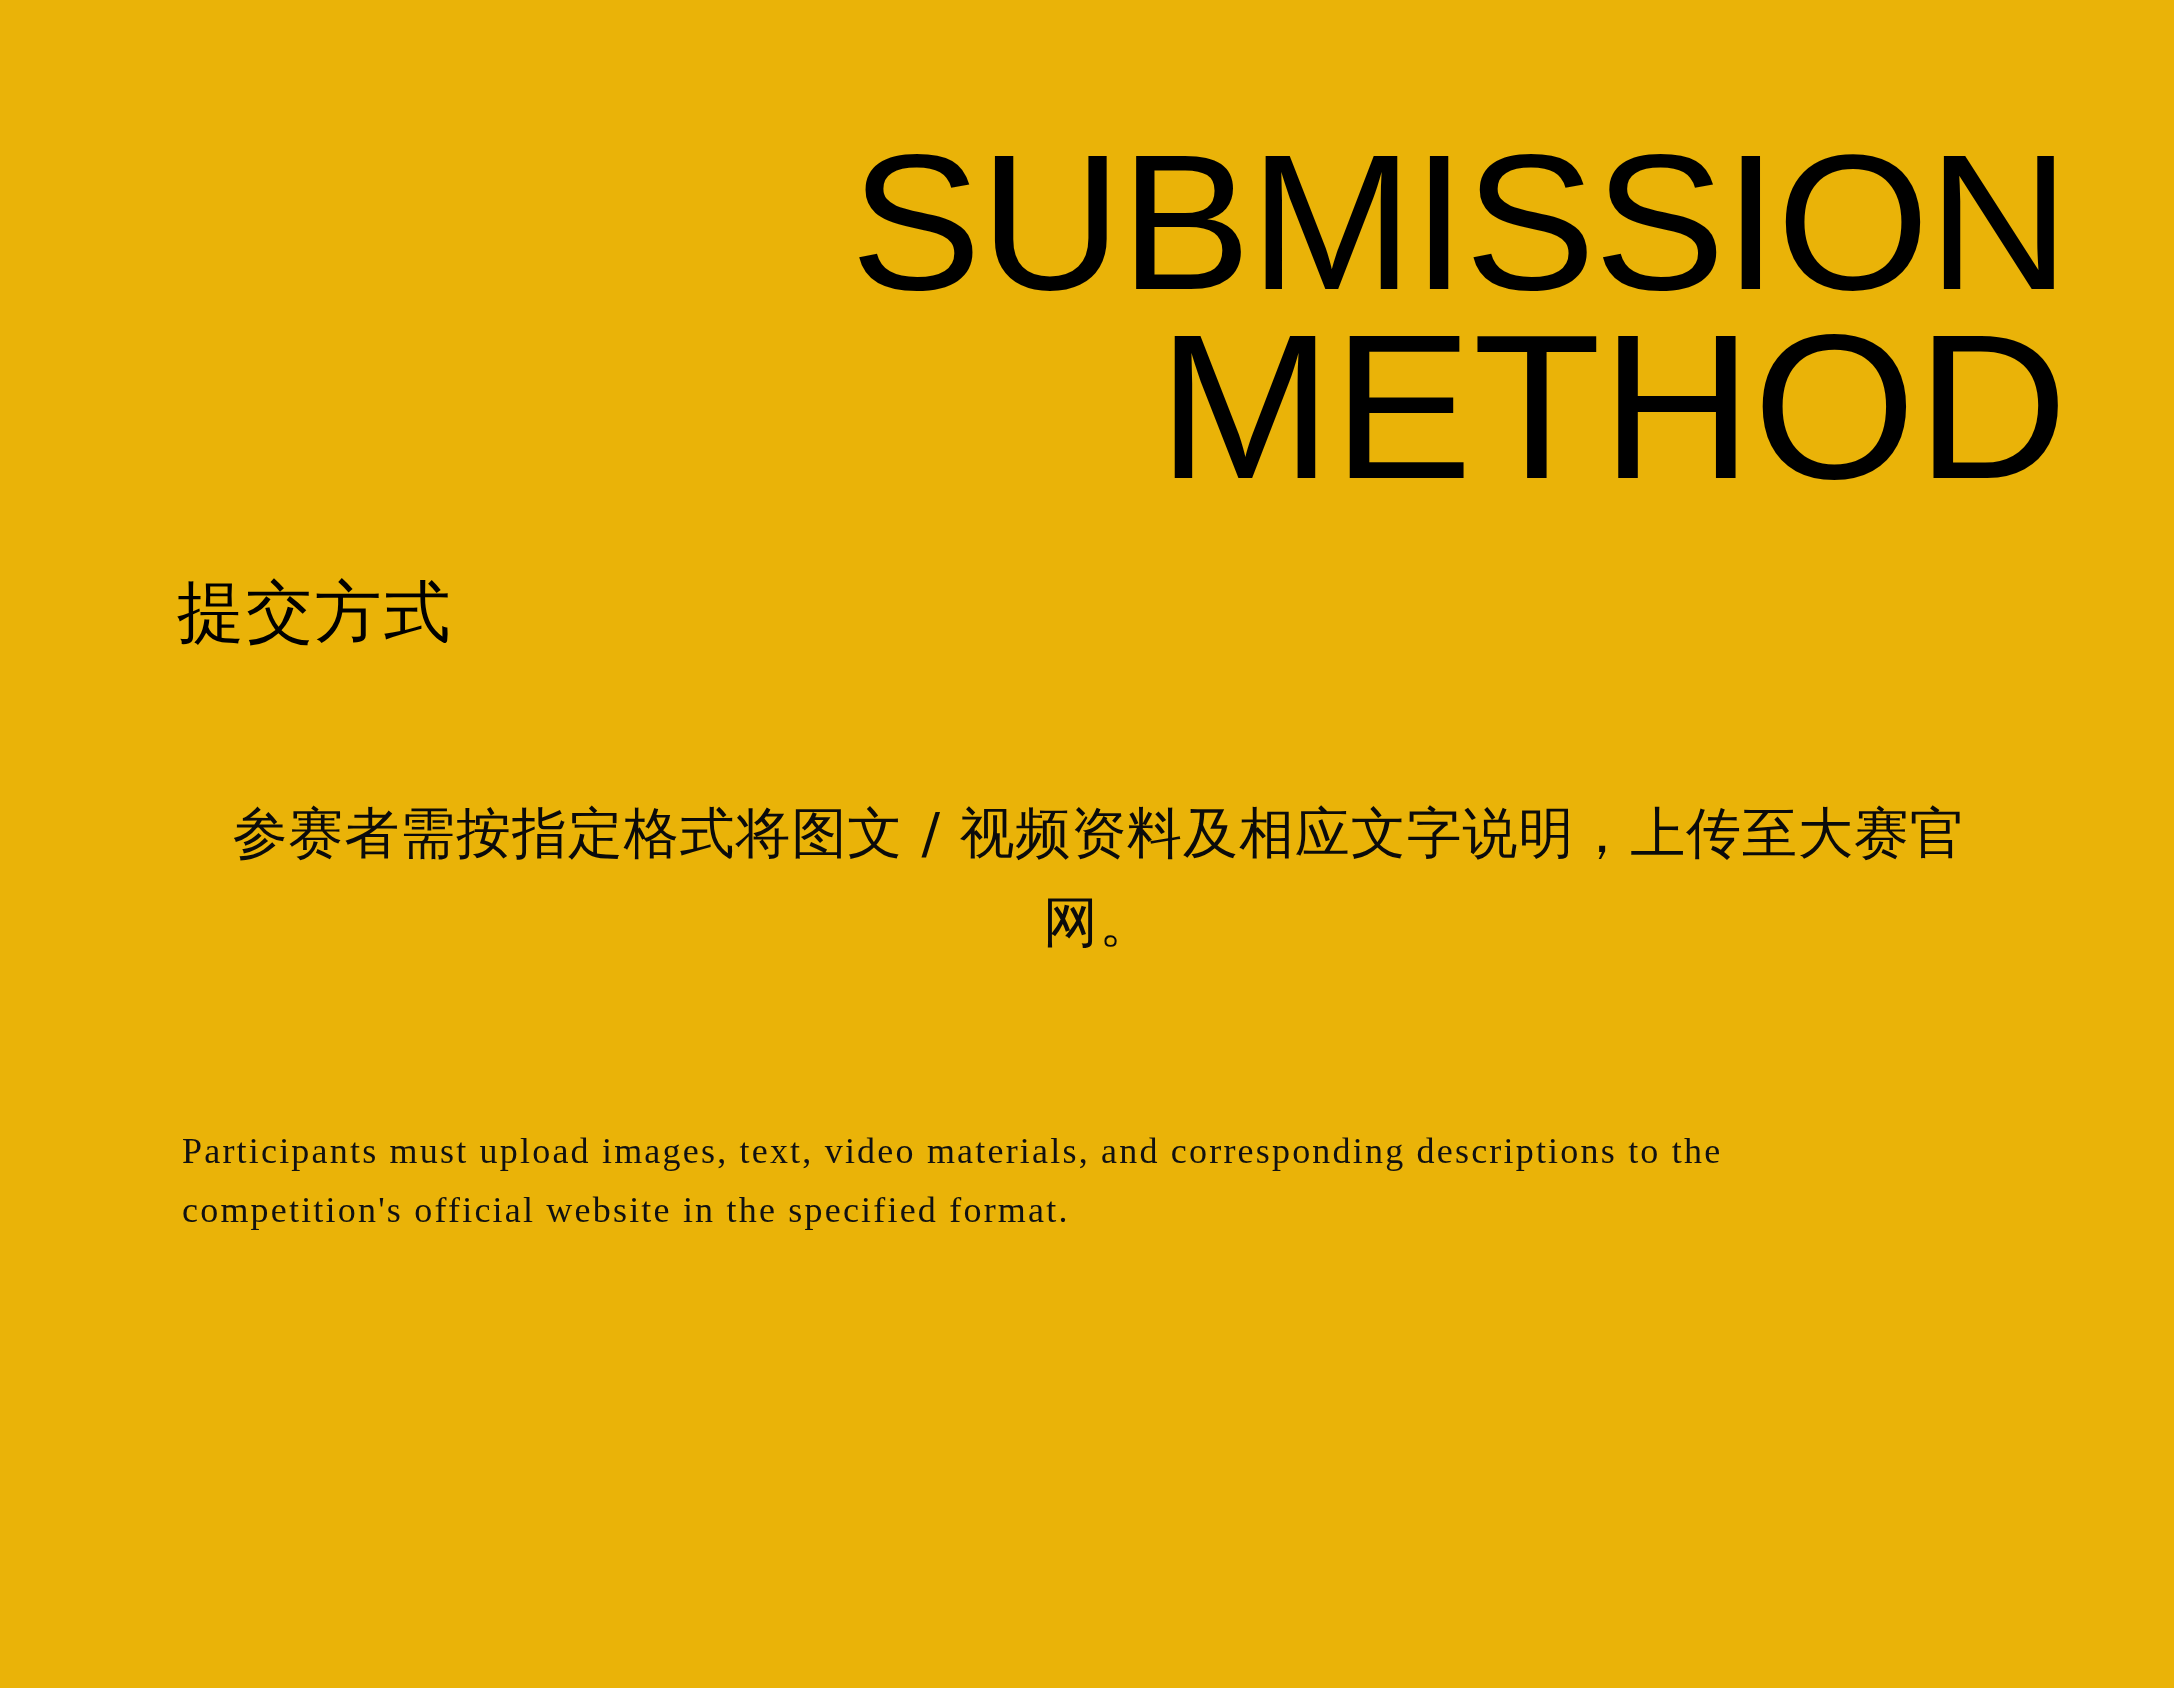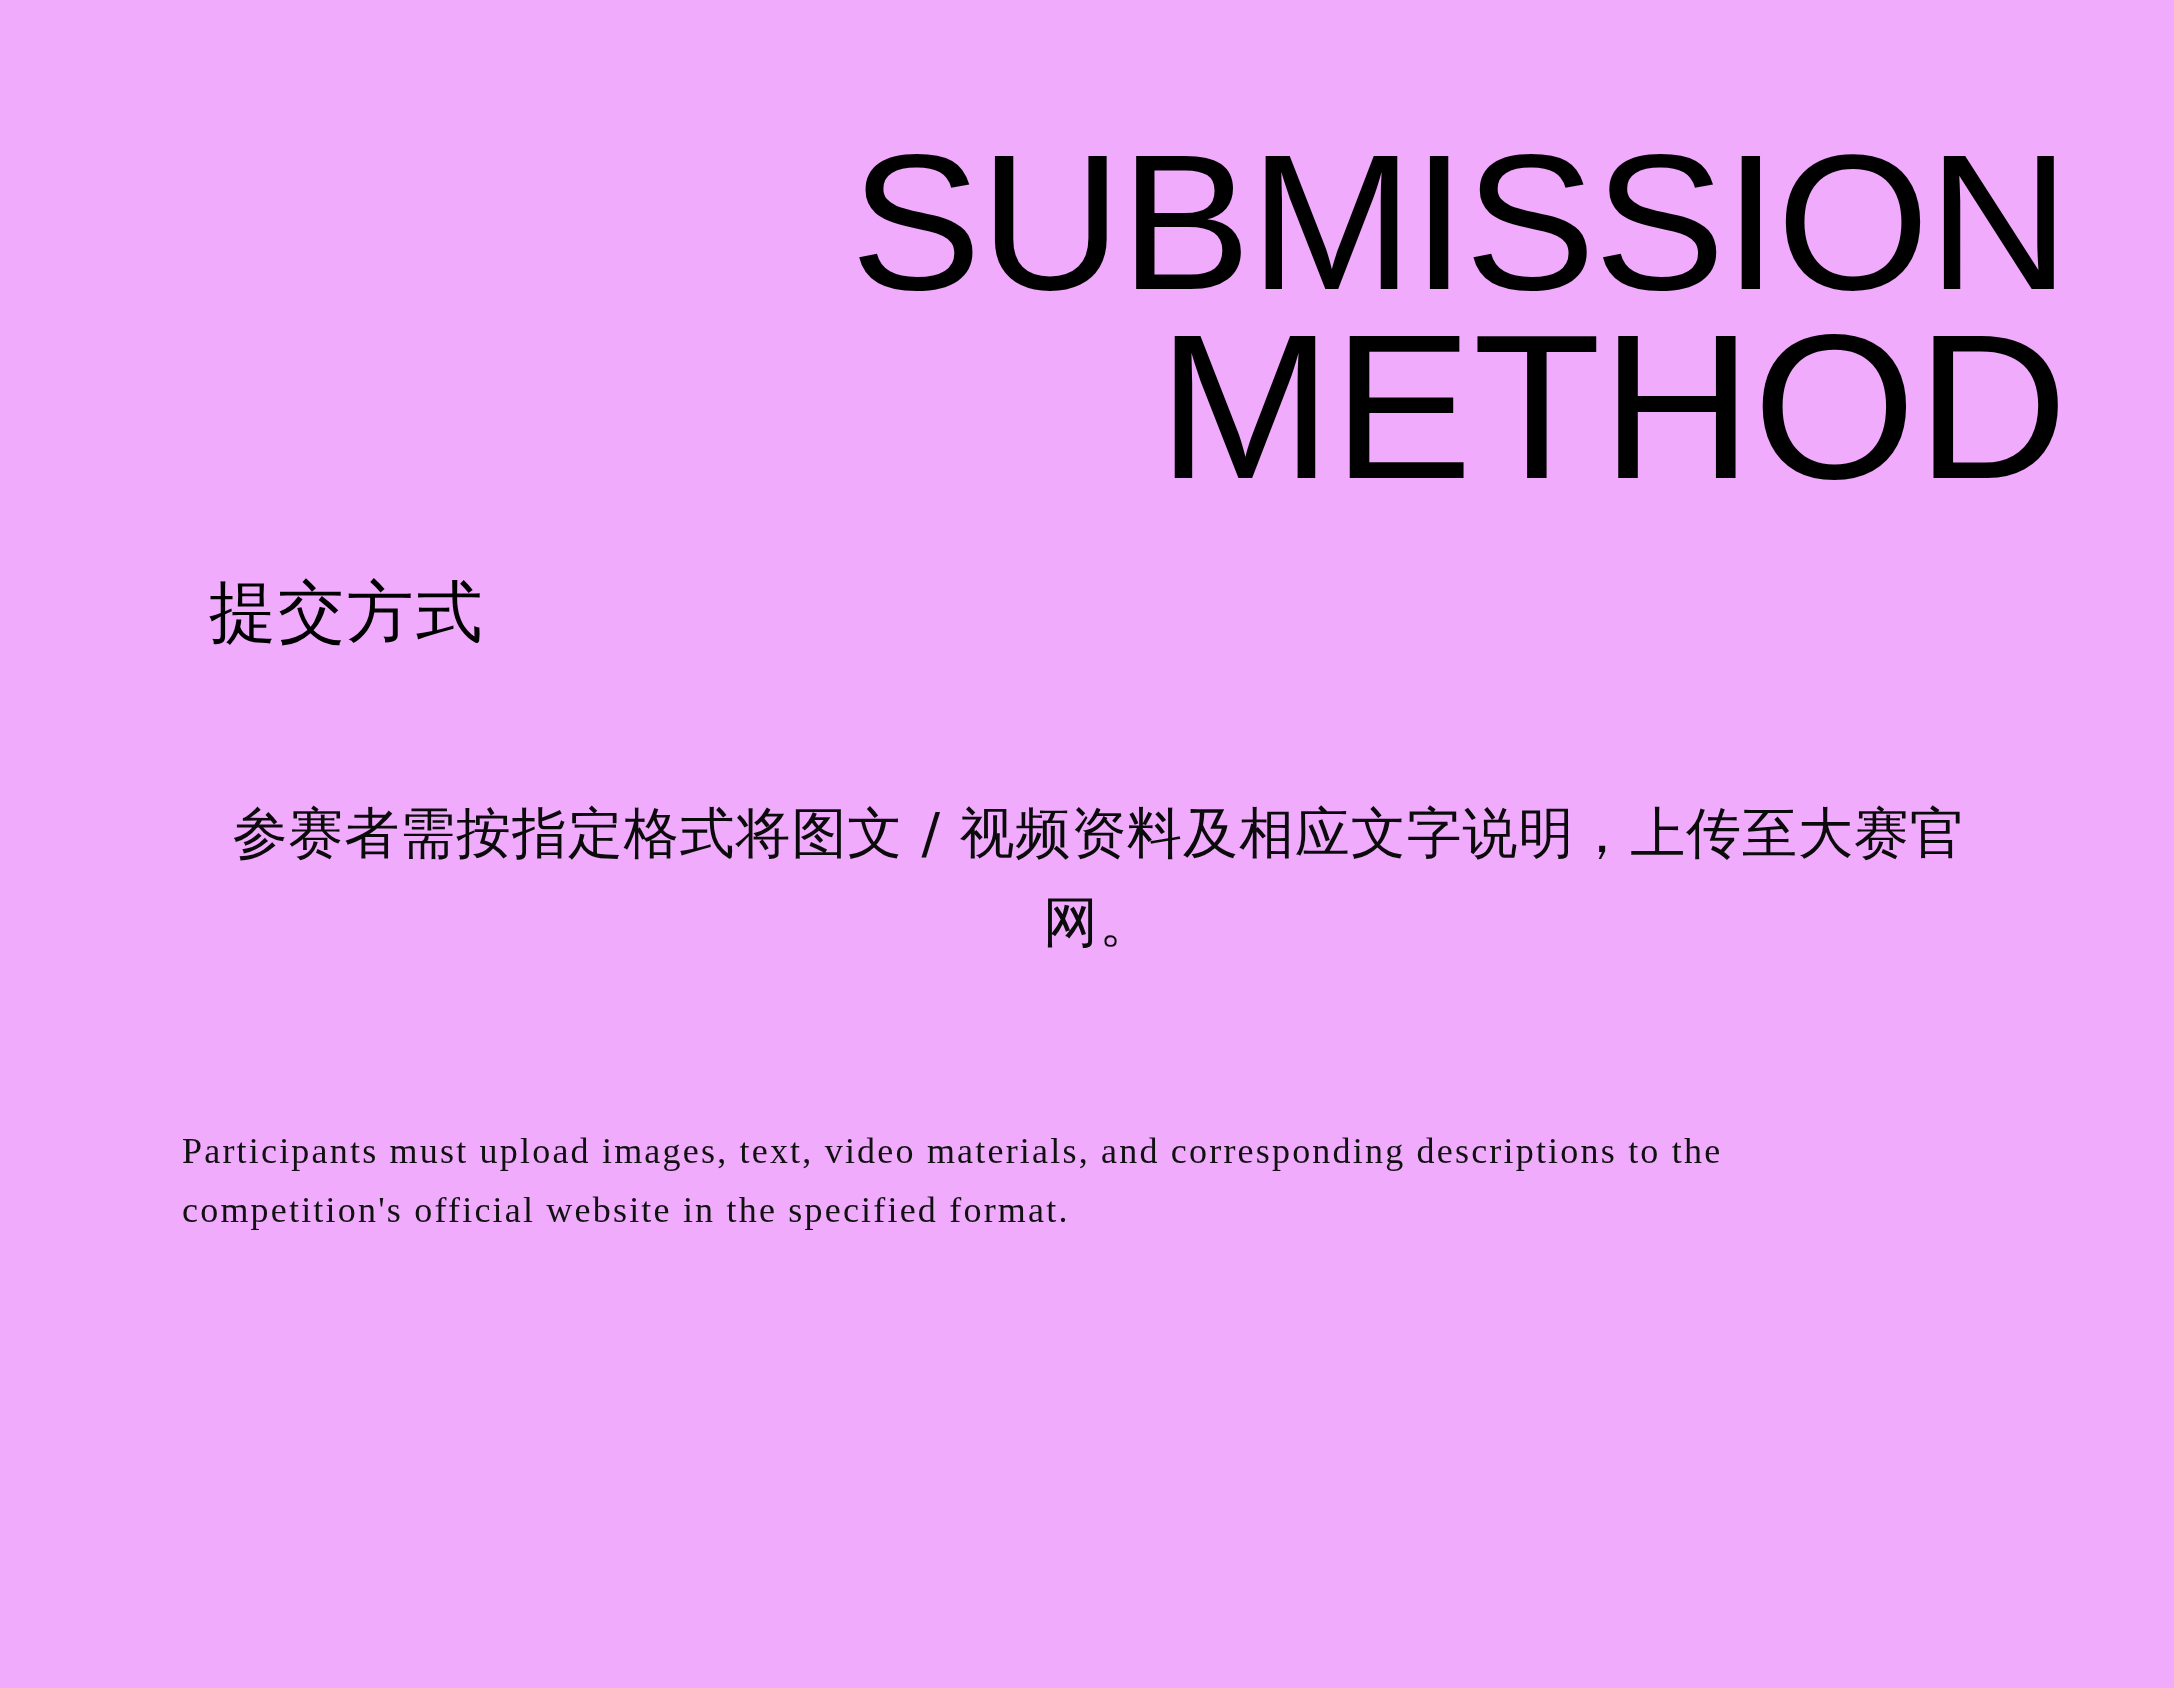--- a/index.html
+++ b/index.html
@@ -12,21 +12,21 @@
     height: 1688px;
     overflow: hidden;
     font-family: "Liberation Sans", sans-serif;
     color: #0a0a0a;
     position: relative;
   }
 
   .slide {
     position: absolute;
     inset: 0;
-    background: #f0abfc;
+    background: #eab308;
   }
 
   
   .headline {
     position: absolute;
     left: 0;
     right: 106px;
     top: 133px;
     text-align: right;
     line-height: 0.93;
@@ -50,21 +50,20 @@
   
   .cn-title {
     position: absolute;
     left: 177px;
     top: 567px;
     font-size: 67px;
     font-weight: 500;
     letter-spacing: 1.8px;
     color: #000000;
     font-family: Liberation Serif, serif;
-    margin-left: 32px;
   }
 
   
   .cn-body {
     position: absolute;
     left: 177px;
     top: 789px;
     width: 1844px;
     font-size: 55px;
     line-height: 1.62;

